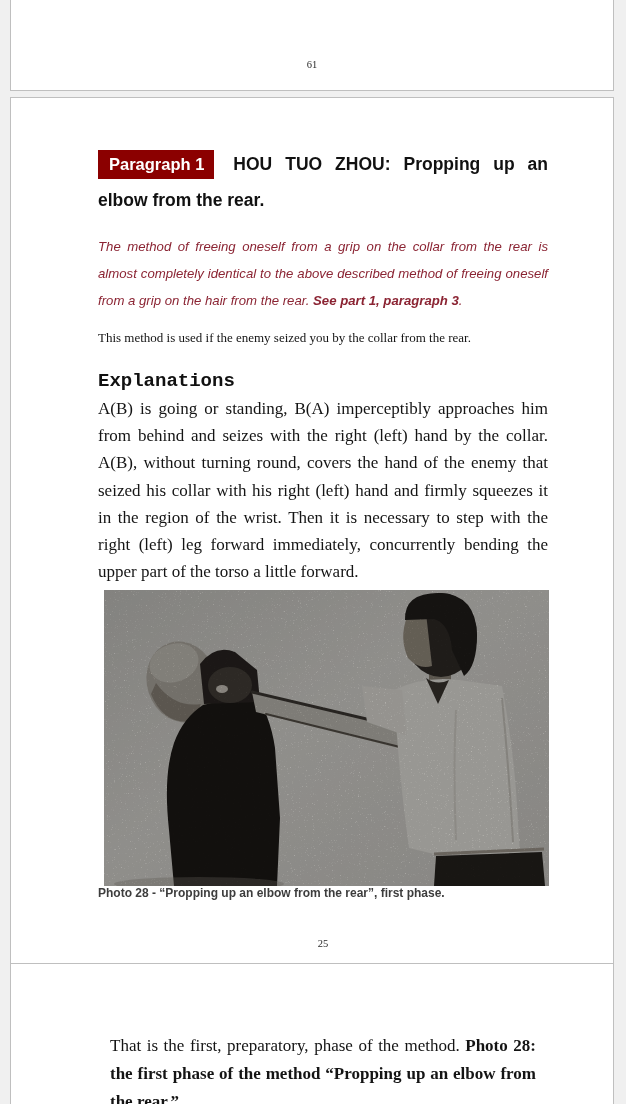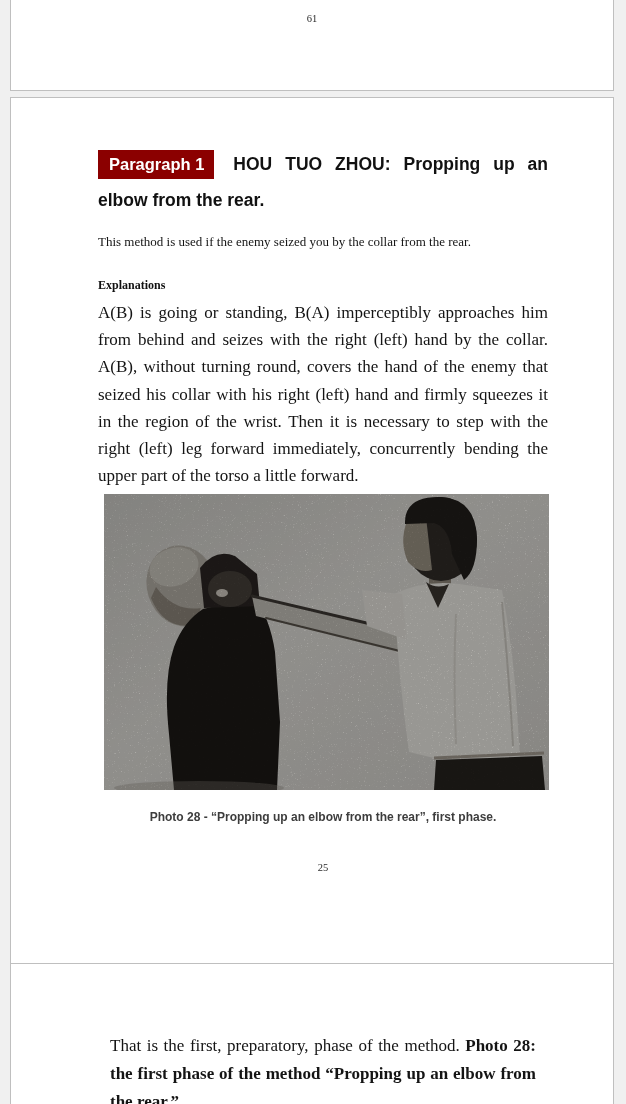--- a/index.html
+++ b/index.html
@@ -23,21 +23,21 @@
   .page-cur  { top: 97px;  height: 990px; }
   .page-next { top: 963px; height: 180px; }
 
   .content { margin-left: 87px; width: 450px; }
 
   .pagenum {
     font-family: "Liberation Serif", serif;
     font-size: 10.5px; line-height: 12px;
     text-align: center; color: #2a2a2a;
   }
-  .page-prev .pagenum { margin-top: 22px; }
+  .page-prev .pagenum { margin-top: 68px; }
 
   h1 {
     margin: 0; padding-top: 48px;
     font-family: "Liberation Sans", sans-serif;
     font-weight: bold;
     font-size: 17.5px; line-height: 36px;
     color: #111111;
     text-align: justify;
   }
   h1 .badge {
@@ -57,41 +57,40 @@
     font-size: 13.2px; line-height: 27px;
     color: #8b2433;
     text-align: justify;
   }
   p.intro {
     margin: 14px 0 0 0;
     font-size: 13px; line-height: 19px;
   }
   h2 {
     margin: 25px 0 0 0;
-    font-family: Liberation Serif, serif;
-    font-size: 12px; line-height: 18px;
+    font-family: Liberation Mono, monospace;
+    font-size: 19px; line-height: 18px;
     font-weight: bold; color: #111111;
   }
   p.body {
     margin: 5px 0 0 0;
     font-size: 17px; line-height: 27.2px;
     text-align: justify;
   }
   .photo {
     margin: 5px 0 0 6px;
     width: 445px; height: 296px;
     line-height: 0;
   }
   .caption {
-    margin-top: 20px;
+    margin-top: 0;
     font-family: "Liberation Sans", sans-serif;
     font-size: 12px; line-height: 15px;
     font-weight: bold;
     color: #3d3d3d;
-    text-align: center;
   }
   .page-cur .pagenum { margin-top: 37px; }
 
   .page-next p.body { margin: 12px; padding-top: 56px; line-height: 28px; }
   h3.continuation {
     margin: 18px 0 0 0;
     font-family: "Liberation Serif", serif;
     font-size: 14.5px; line-height: 19px;
     font-weight: bold; color: #141414;
   }
@@ -103,20 +102,21 @@
 
   <section class="page page-prev">
     <div class="pagenum">61</div>
   </section>
 
   <section class="page page-cur">
     <div class="content">
 
       <h1><span class="badge">Paragraph 1</span> <span>HOU TUO ZHOU: Propping up an elbow from the rear.</span></h1>
 
+      <p class="lead"><span>The method of freeing oneself from a grip on the collar from the rear is almost completely identical to the above described method of freeing oneself from a grip on the hair from the rear. </span><b>See part 1, paragraph 3</b><span>.</span></p>
 
       <p class="intro">This method is used if the enemy seized you by the collar from the rear.</p>
 
       <h2>Explanations</h2>
 
       <p class="body">A(B) is going or standing, B(A) imperceptibly approaches him from behind and seizes with the right (left) hand by the collar. A(B), without turning round, covers the hand of the enemy that seized his collar with his right (left) hand and firmly squeezes it in the region of the wrist. Then it is necessary to step with the right (left) leg forward immediately, concurrently bending the upper part of the torso a little forward.</p>
 
       <div class="photo">
         <svg viewBox="0 0 445 296" width="445" height="296" role="img" aria-label="Grainy black-and-white photo: a man in a white shirt reaches forward and grips, from behind, the collar of an older man in a dark suit who bends forward covering the gripping hand with his own">
           <defs>

